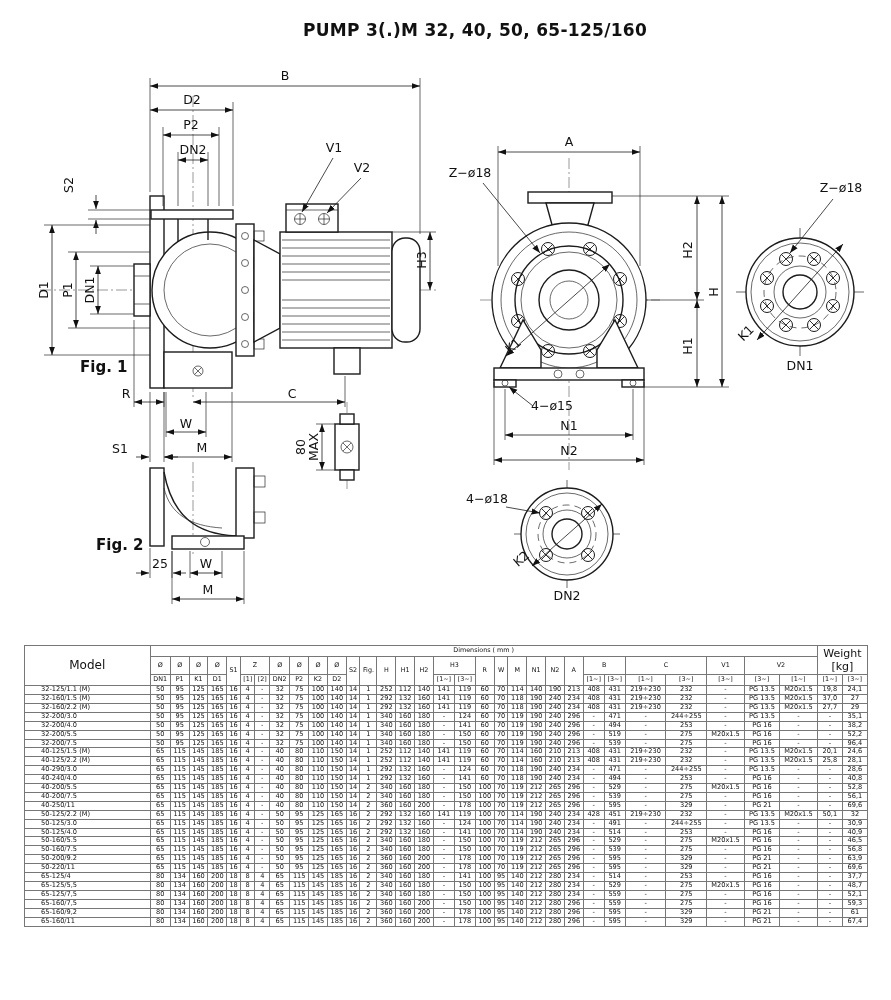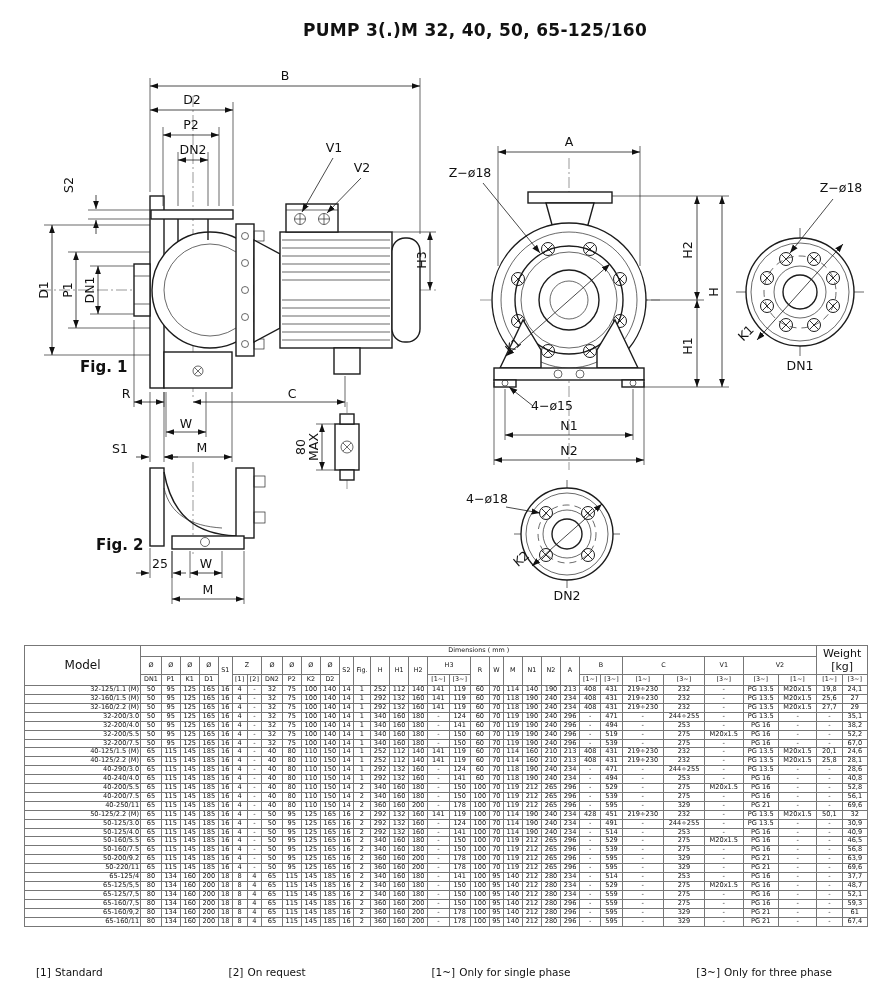--- a/index.html
+++ b/index.html
@@ -16,21 +16,21 @@
   .dim{fill:none;stroke:#1c1c1c;stroke-width:0.8;}
   .lbl{font:12.5px "DejaVu Sans",sans-serif;fill:#111;text-anchor:middle;}
   .lblb{font:bold 15px "DejaVu Sans",sans-serif;fill:#111;}
   
   .tblwrap{position:absolute;top:645px;left:24px;}
   table{border-collapse:collapse;width:844px;font-size:6.6px;line-height:1.2;
         border:1.6px solid #222;font-family:"DejaVu Sans",sans-serif;}
   th,td{border:1px solid #777;padding:0 1px;text-align:center;white-space:nowrap;font-weight:normal;}
   thead th{font-size:6.4px;padding:1px 1px;}
   thead{border-bottom:1.4px solid #222;}
-  td.mdl{text-align:right;padding-left:7px;min-width:86px;}
+  td.mdl{text-align:left;padding-left:16px;min-width:86px;}
   th.mdl-h{min-width:86px;font-size:12px;}
   th.wt{white-space:normal;width:34px;font-size:11px;}
   tr.grp td{border-top:1.5px solid #222;}
   
   .notes{position:absolute;top:966px;left:36px;width:800px;display:flex;
          justify-content:space-between;font-size:10.5px;}
   .note span{margin-right:4px;}
 </style>
 </head>
 <body>
@@ -419,21 +419,21 @@
             <td>190</td>
             <td>240</td>
             <td>234</td>
             <td>408</td>
             <td>431</td>
             <td>219÷230</td>
             <td>232</td>
             <td>-</td>
             <td>PG 13.5</td>
             <td>M20x1.5</td>
-            <td>25,6</td>
+            <td>37,0</td>
             <td>27</td>
           </tr>
           <tr>
             <td class="mdl">32-160/2.2 (M)</td>
             <td>50</td>
             <td>95</td>
             <td>125</td>
             <td>165</td>
             <td>16</td>
             <td>4</td>
@@ -600,21 +600,21 @@
             <td>240</td>
             <td>296</td>
             <td>-</td>
             <td>539</td>
             <td>-</td>
             <td>275</td>
             <td>-</td>
             <td>PG 16</td>
             <td>-</td>
             <td>-</td>
-            <td>67,0</td>
+            <td>96,4</td>
           </tr>
           <tr class="grp">
             <td class="mdl">40-125/1.5 (M)</td>
             <td>65</td>
             <td>115</td>
             <td>145</td>
             <td>185</td>
             <td>16</td>
             <td>4</td>
             <td>-</td>
@@ -1326,28 +1326,14 @@
             <td>-</td>
             <td>PG 21</td>
             <td>-</td>
             <td>-</td>
             <td>67,4</td>
           </tr>
         </tbody>
     </table>
   </div>
 
-  <div class="notes">
-    <div class="note">
-      <span>[1]</span><span>Standard</span>
-    </div>
-    <div class="note">
-      <span>[2]</span><span>On request</span>
-    </div>
-    <div class="note">
-      <span>[1~]</span><span>Only for single phase</span>
-    </div>
-    <div class="note">
-      <span>[3~]</span><span>Only for three phase</span>
-    </div>
-  </div>
 
 </div>
 
 </body></html>

